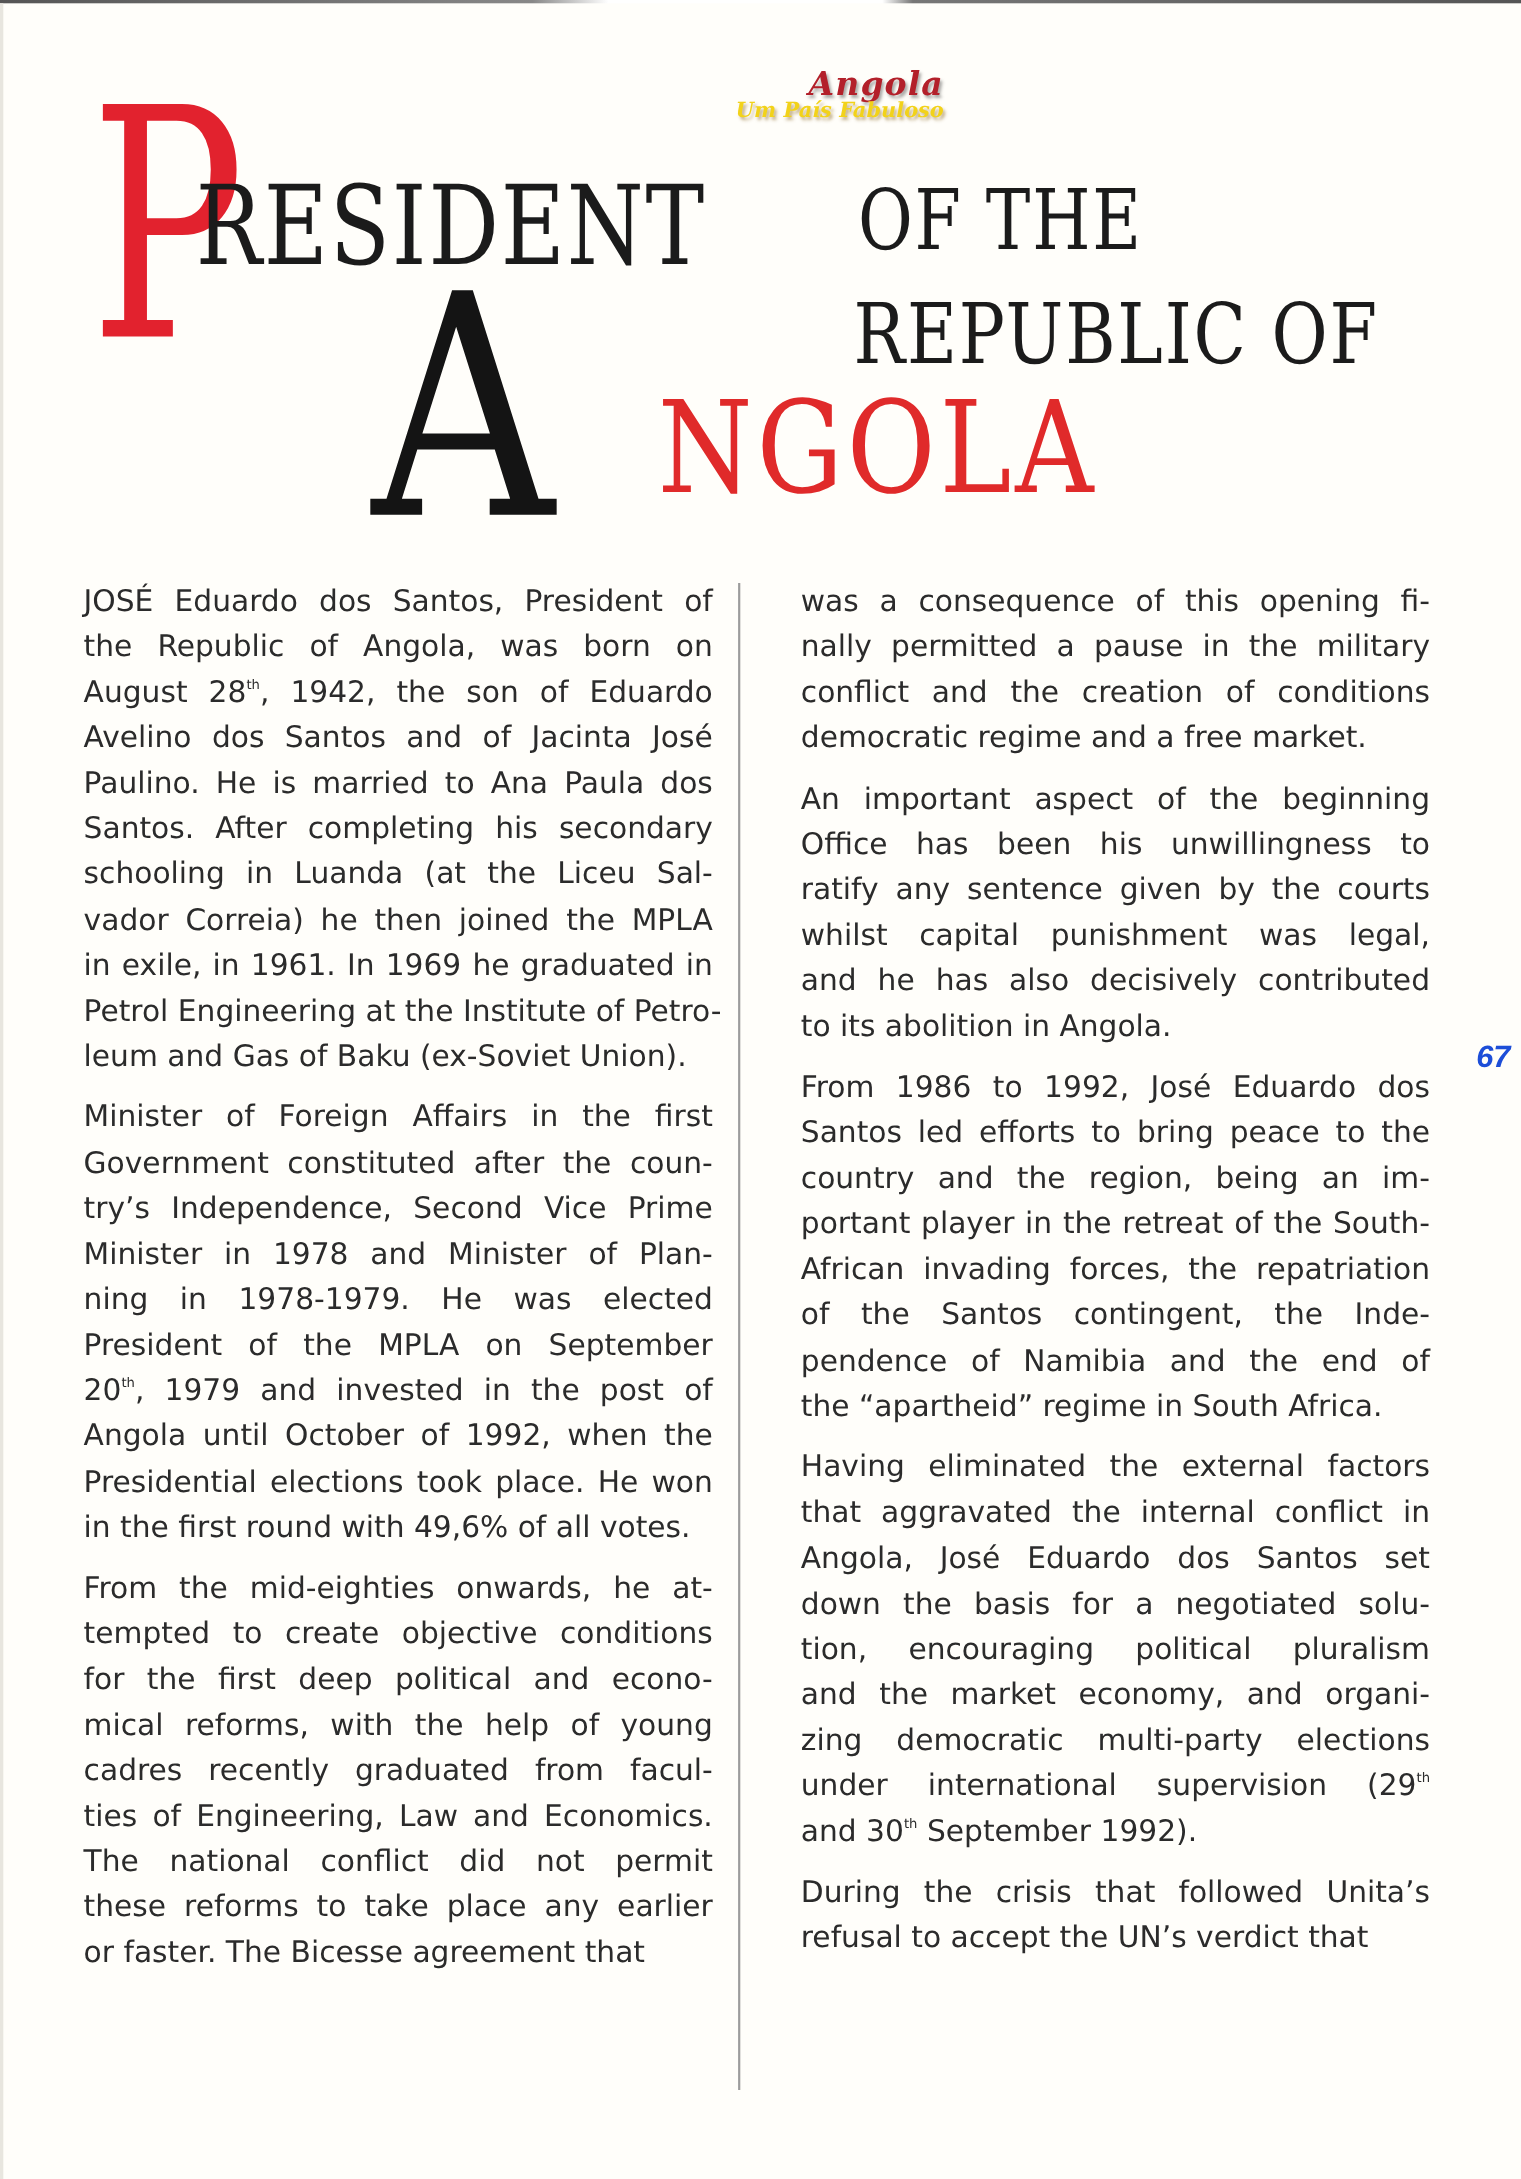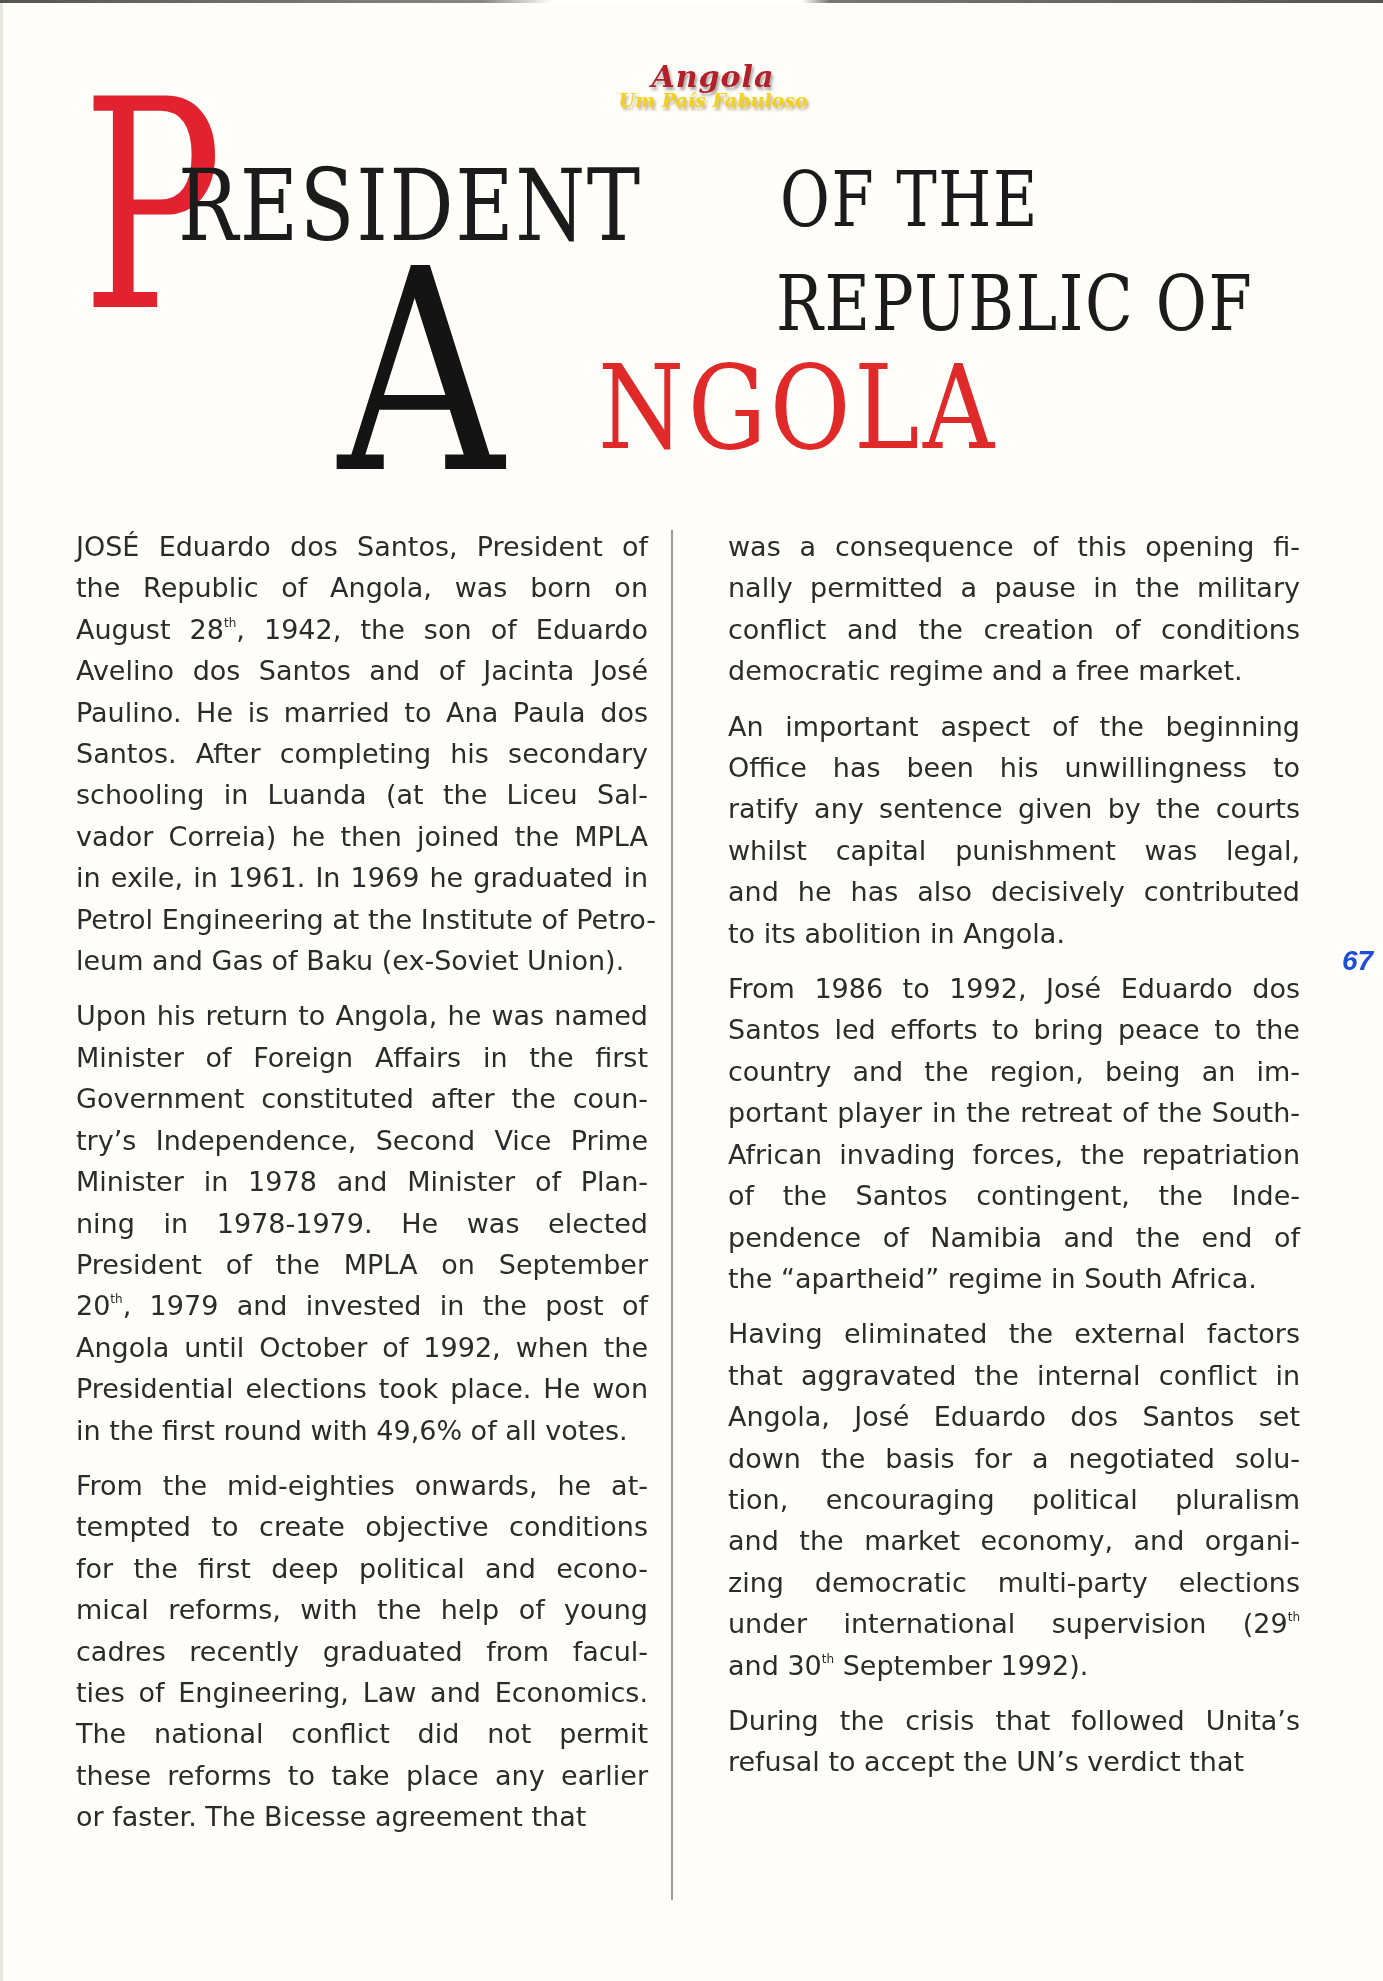--- a/index.html
+++ b/index.html
@@ -12,21 +12,21 @@
   .scan-edge {
     position: absolute; left: 0; top: 0; width: 1383px; height: 3px;
     background: linear-gradient(90deg, #555 0%, #888 35%, #fff 40%, #fff 58%, #777 60%, #555 100%);
   }
   .left-edge {
     position: absolute; left: 0; top: 3px; width: 3px; height: 1978px;
     background: #e8e6df;
   }
   
   .logo {
-    position: absolute; left: 568px; top: 62px; width: 290px; text-align: center;
+    position: absolute; left: 568px; top: 62px; width: 290px; text-align: right;
     font-family: "DejaVu Serif", serif; font-style: italic; font-weight: bold;
   }
   .logo-top {
     font-size: 30px; line-height: 30px; color: #b3202a;
     text-shadow: 2px 3px 3px rgba(0,0,0,0.35);
     letter-spacing: 1px;
   }
   .logo-bottom {
     font-size: 19px; line-height: 20px; color: #f2d21a;
     text-shadow: 2px 3px 3px rgba(120,80,0,0.45);
@@ -113,21 +113,20 @@
       <span class="line"><span>Avelino dos Santos and of Jacinta José</span></span>
       <span class="line"><span>Paulino. He is married to Ana Paula dos</span></span>
       <span class="line"><span>Santos. After completing his secondary</span></span>
       <span class="line"><span>schooling in Luanda (at the Liceu Sal-</span></span>
       <span class="line"><span>vador Correia) he then joined the MPLA</span></span>
       <span class="line"><span>in exile, in 1961. In 1969 he graduated in</span></span>
       <span class="line"><span>Petrol Engineering at the Institute of Petro-</span></span>
       <span class="line last"><span>leum and Gas of Baku (ex-Soviet Union).</span></span>
     </p>
     <p>
-      <span class="line"><span>Upon his return to Angola, he was named</span></span>
       <span class="line"><span>Minister of Foreign Affairs in the first</span></span>
       <span class="line"><span>Government constituted after the coun-</span></span>
       <span class="line"><span>try’s Independence, Second Vice Prime</span></span>
       <span class="line"><span>Minister in 1978 and Minister of Plan-</span></span>
       <span class="line"><span>ning in 1978-1979. He was elected</span></span>
       <span class="line"><span>President of the MPLA on September</span></span>
       <span class="line"><span>20</span><sup>th</sup><span>, 1979 and invested in the post of</span></span>
       <span class="line"><span>Angola until October of 1992, when the</span></span>
       <span class="line"><span>Presidential elections took place. He won</span></span>
       <span class="line last"><span>in the first round with 49,6% of all votes.</span></span>

